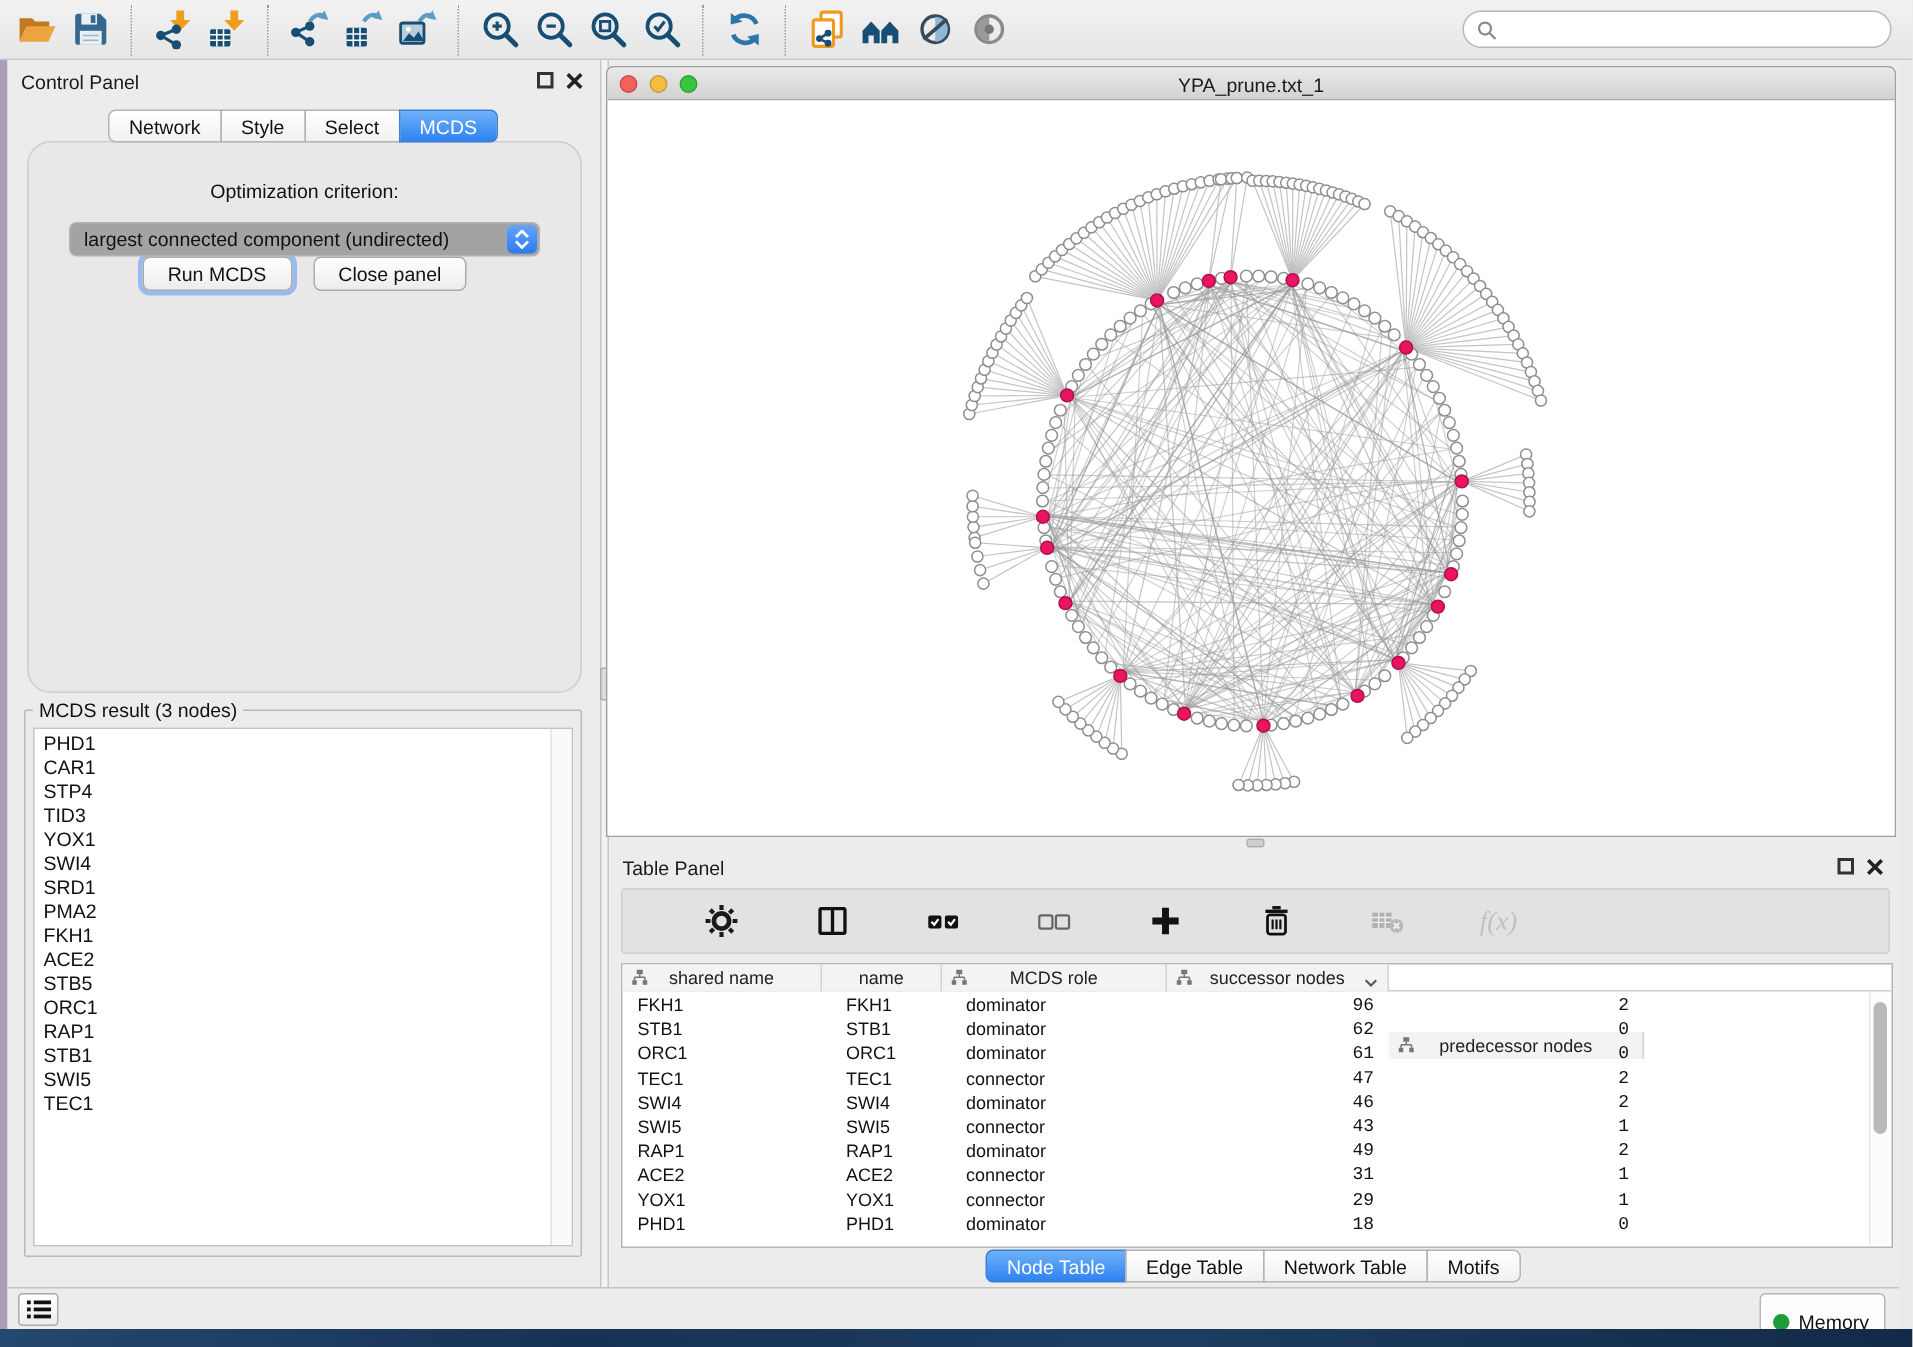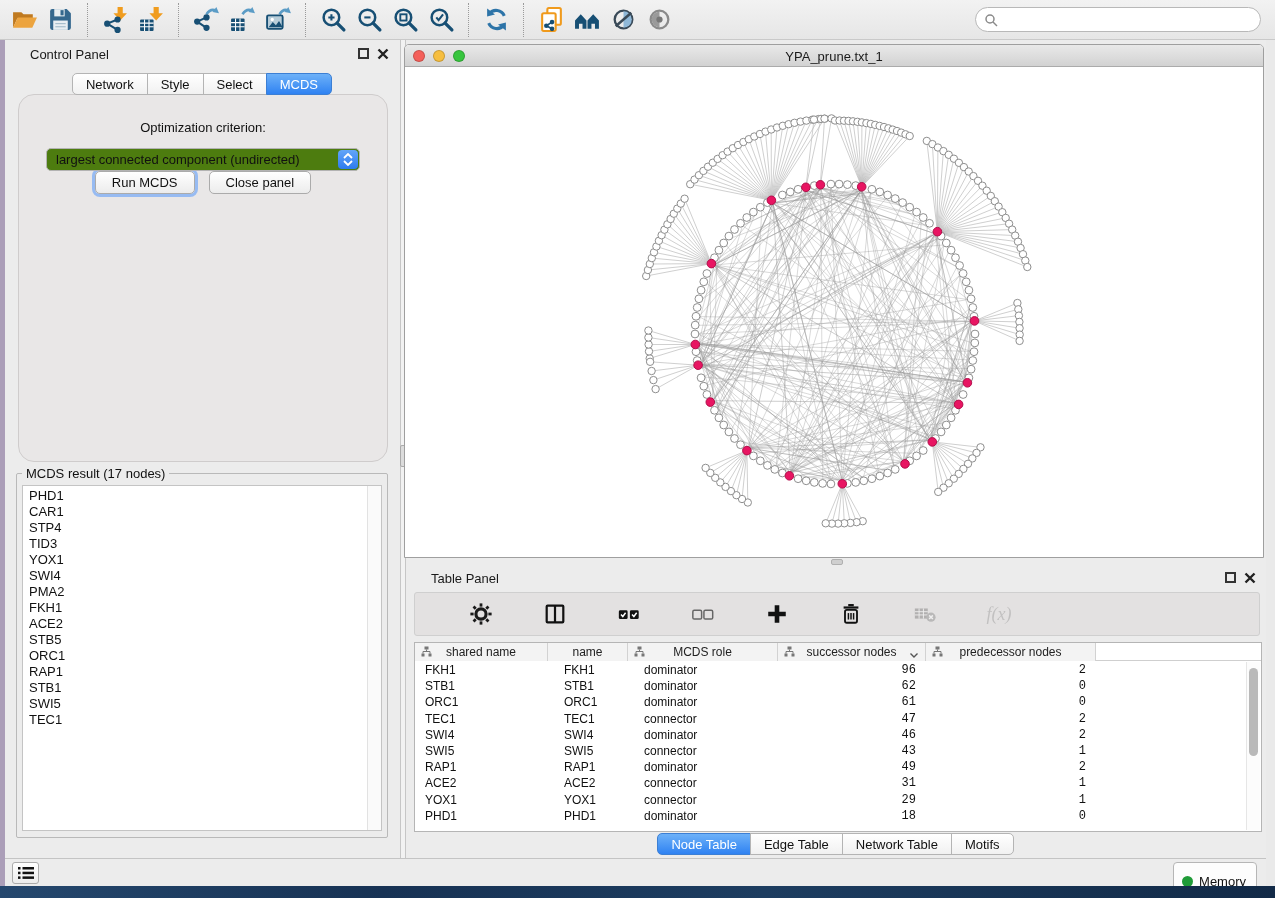--- a/index.html
+++ b/index.html
@@ -19,38 +19,38 @@
   .searchbox input { border:none; outline:none; flex:1; height:20px; font-size:12px; background:transparent; }
 
   
   .leftstrip  { position:absolute; left:0; top:40px; width:5px; height:846px; background:#ab9eb8; }
   .rightstrip { position:absolute; left:1266px; top:40px; width:9px; height:846px; background:#eaeaea; }
   .bottomstrip{ position:absolute; left:0; top:886px; width:1275px; height:12px;
                 background:linear-gradient(90deg,#25486e,#173254 30%,#1d3d60 60%,#122a47); }
 
   
   .control-panel { position:absolute; left:5px; top:40px; width:395px; height:818px; background:#ececec; }
-  .panel-header { position:relative; height:28px;margin-left:16px; }
+  .panel-header { position:relative; height:28px; }
   .panel-title { position:absolute; left:9px; top:7px; font-size:13px; color:#1a1a1a; }
   .float-btn { position:absolute; width:11px; height:11px; border:2px solid #333; top:8px; background:transparent; cursor:pointer; }
   .close-btn { position:absolute; width:12px; height:12px; top:8px; cursor:pointer; }
   .close-btn svg { width:12px; height:12px; }
   .cp-float { right:31px; } .cp-close { right:11px; }
 
   .cp-tabs { position:absolute; left:0; top:33px; width:100%; display:flex; justify-content:center; z-index:3; }
   .tabbtn { height:22px; padding:0 13px; font-size:13px; color:#111; background:linear-gradient(#fff,#f1f1f1);
             border:1px solid #b4b4b4; margin-left:-1px; display:flex; align-items:center; cursor:pointer; }
   .tabbtn:first-child { border-radius:5px 0 0 5px; }
   .tabbtn:last-child  { border-radius:0 5px 5px 0; }
   .tabbtn.active { background:linear-gradient(#6db1f8,#2f82f2); color:#fff; border-color:#3c7fd4; }
 
   .cp-body { position:absolute; left:13px; top:54px; width:370px; height:368px; background:#e9e7e7;
              border:1px solid #cfcccc; border-radius:16px; }
   .opt-label { margin-top:25px; text-align:center; font-size:13px; color:#111; }
-  .selectbox { position:relative; margin:13px auto 0 auto; width:314px; height:23px; background:#4d7c0f;
+  .selectbox { position:relative; margin:13px auto 0 auto; width:314px; height:23px; background:#a3a3a3;
                border:1px solid #b3b3b3; border-radius:5px; cursor:pointer; }
   .selectbox .val { position:absolute; left:9px; top:3px; font-size:13px; color:#111; }
   .stepper { position:absolute; right:1px; top:1px; width:20px; height:19px; border-radius:4px;
              background:linear-gradient(#63a5f8,#2d7bf0); display:flex; flex-direction:column;
              align-items:center; justify-content:center; gap:1px; }
   .stepper svg { width:10px; height:6px; }
   .btnrow { display:flex; justify-content:center; gap:14px; }
   .pushbtn { height:23px; padding:0 16px; font-size:13px; color:#111; background:linear-gradient(#ffffff,#ececec);
              border:1px solid #ababab; border-radius:5px; cursor:pointer; }
   .focused { box-shadow:0 0 0 3px rgba(97,158,250,.6); }
@@ -293,29 +293,30 @@
               <path d="M1 1 L5 5 L9 1" fill="none" stroke="#fff" stroke-width="1.8"></path>
             </svg>
         </span>
       </div>
       <div class="btnrow">
         <button class="pushbtn focused">Run MCDS</button>
         <button class="pushbtn">Close panel</button>
       </div>
     </div>
     <fieldset class="mcds-fieldset">
-      <legend>MCDS result (17 nodes)</legend>
+      <legend>MCDS result (3 nodes)</legend>
       <div class="mcds-box">
         <div class="mcds-list" id="mcds-list">
             <div class="mcds-item">PHD1</div>
             <div class="mcds-item">CAR1</div>
             <div class="mcds-item">STP4</div>
             <div class="mcds-item">TID3</div>
             <div class="mcds-item">YOX1</div>
             <div class="mcds-item">SWI4</div>
+            <div class="mcds-item">SRD1</div>
             <div class="mcds-item">PMA2</div>
             <div class="mcds-item">FKH1</div>
             <div class="mcds-item">ACE2</div>
             <div class="mcds-item">STB5</div>
             <div class="mcds-item">ORC1</div>
             <div class="mcds-item">RAP1</div>
             <div class="mcds-item">STB1</div>
             <div class="mcds-item">SWI5</div>
             <div class="mcds-item">TEC1</div>
           </div>
@@ -1065,21 +1066,21 @@
                 <rect x="3.5" y="0.5" width="4" height="3" fill="#777"></rect>
                 <path d="M5.5 3.5 v2 M2 5.5 h7 M2 7.5 v-2 M9 7.5 v-2" stroke="#777" fill="none"></path>
                 <rect x="0.5" y="7.5" width="3" height="3" fill="#777"></rect>
                 <rect x="7.5" y="7.5" width="3" height="3" fill="#777"></rect>
               </svg></span>
             <span>successor nodes</span>
             <span class="sort"><svg width="10" height="8" viewBox="0 0 10 8">
                 <path d="M1.5 2.5 L5 6 L8.5 2.5" stroke="#555" stroke-width="1.4" fill="none"></path>
               </svg></span>
           </div>
-          <div class="th" style="width: 170px;">
+          <div class="th" style="width: 170px; margin-top: 45px;">
             <span class="hicon"><svg width="11" height="11" viewBox="0 0 11 11">
                 <rect x="3.5" y="0.5" width="4" height="3" fill="#777"></rect>
                 <path d="M5.5 3.5 v2 M2 5.5 h7 M2 7.5 v-2 M9 7.5 v-2" stroke="#777" fill="none"></path>
                 <rect x="0.5" y="7.5" width="3" height="3" fill="#777"></rect>
                 <rect x="7.5" y="7.5" width="3" height="3" fill="#777"></rect>
               </svg></span>
             <span>predecessor nodes</span>
           </div>
         </div>
       <div class="tbl-body" id="tbl-body">

